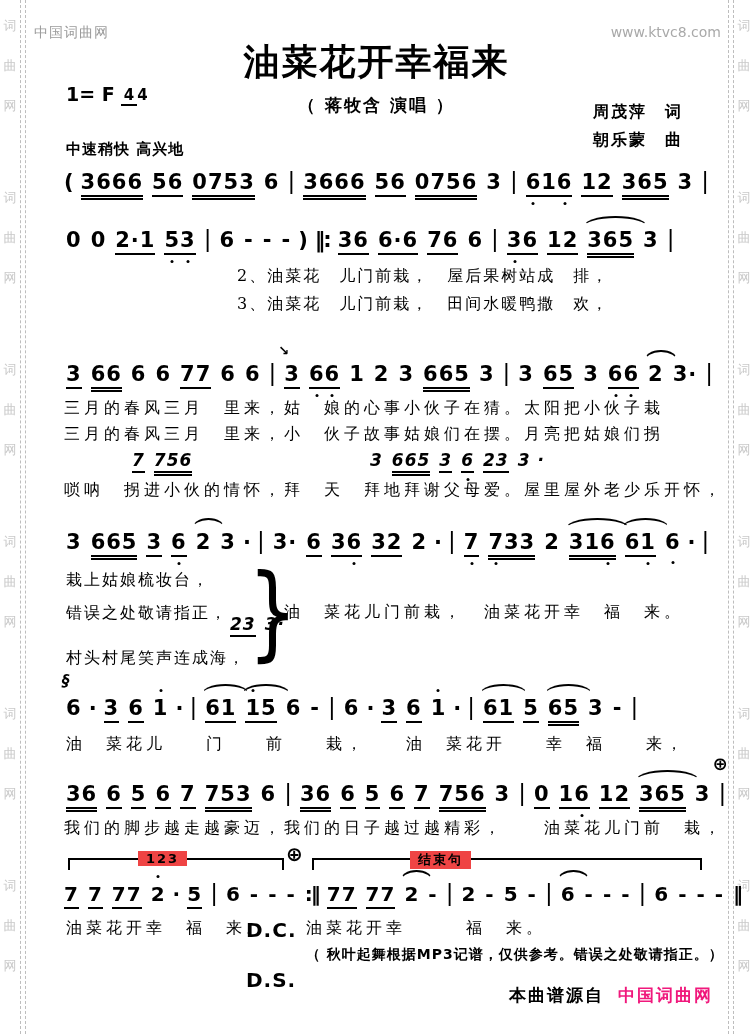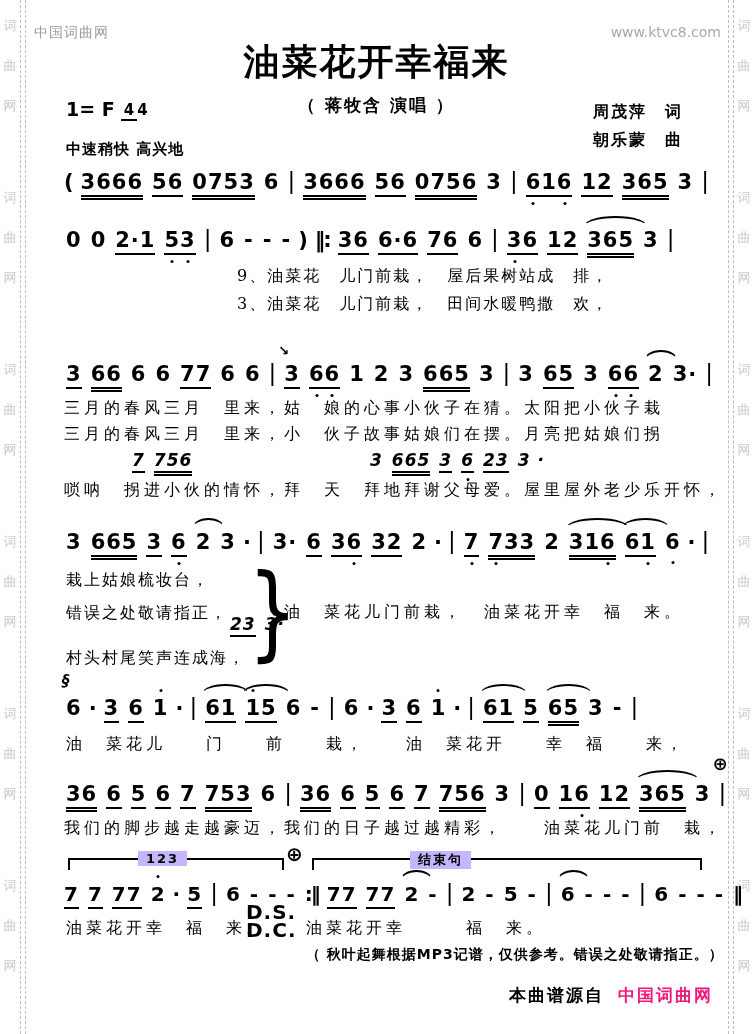--- a/index.html
+++ b/index.html
@@ -9,21 +9,21 @@
   .dashline{position:absolute;top:0;bottom:0;width:0;border-left:1px dashed #bdbdbd;}
   .rail{position:absolute;top:6px;width:16px;text-align:center;font-size:13px;color:#c9c9c9;
         font-family:"DejaVu Serif","Liberation Serif",serif;}
   .rail .grp{margin-bottom:52px;}
   .rail .grp div{line-height:40px;}
   
   .site{position:absolute;left:34px;top:24px;font-size:14px;color:#9b9b9b;letter-spacing:1px;}
   .url{position:absolute;right:32px;top:24px;font-size:14px;color:#a9a9a9;}
   .title{position:absolute;left:0;right:0;top:38px;text-align:center;font-size:36px;font-weight:bold;letter-spacing:2px;}
   .subtitle{position:absolute;left:0;right:0;top:94px;text-align:center;font-size:17px;font-weight:bold;letter-spacing:2px;}
-  .keysig{position:absolute;left:66px;top:98px;font-size:19px;font-weight:bold;}
+  .keysig{position:absolute;left:66px;top:83px;font-size:19px;font-weight:bold;}
   .frac{display:inline-block;vertical-align:middle;text-align:center;font-size:15px;line-height:1.05;margin-left:6px;}
   .frac .top{border-bottom:2px solid #000;padding:0 3px;}
   .tempo{position:absolute;left:66px;top:140px;font-size:15px;font-weight:bold;letter-spacing:1px;}
   .credit{position:absolute;left:593px;font-size:16px;font-weight:bold;letter-spacing:2px;
           font-family:"DejaVu Serif","Liberation Serif",serif;}
   
   .nline{position:absolute;white-space:nowrap;font-weight:bold;font-size:21px;}
   .nline.small{font-size:17px;font-style:italic;}
   .tok{position:relative;display:inline-block;margin:0 5px 0 4px;letter-spacing:1px;vertical-align:baseline;}
   .tok.u1,.tok.u2{border-bottom:2px solid #000;padding-bottom:1px;}
@@ -41,21 +41,21 @@
   .tok .mark.coda{top:-27px;left:-6px;font-size:18px;}
   
   .ly{position:absolute;font-size:16px;letter-spacing:4px;white-space:nowrap;
       font-family:"DejaVu Serif","Liberation Serif",serif;}
   .ly.tight{letter-spacing:2px;}
   .verses div{line-height:28px;}
   .chorus-left div{white-space:nowrap;}
   .brace{position:absolute;font-size:104px;font-weight:normal;transform:scaleX(.75);transform-origin:left center;line-height:1;}
   
   .volta{position:absolute;height:10px;border-top:2px solid #000;border-left:2px solid #000;border-right:2px solid #000;}
-  .volta .vlabel{position:absolute;top:-9px;background:#c4b5fd;padding:0 8px;font-size:13px;font-weight:bold;letter-spacing:2px;}
+  .volta .vlabel{position:absolute;top:-9px;background:#ef4444;padding:0 8px;font-size:13px;font-weight:bold;letter-spacing:2px;}
   .codasym{position:absolute;font-size:20px;font-weight:bold;}
   .dcds{font-size:20px;font-weight:bold;letter-spacing:1px;font-family:"DejaVu Sans","Liberation Sans",sans-serif;}
   .note-text{position:absolute;font-size:14px;font-weight:bold;letter-spacing:1px;}
   .footer{position:absolute;right:40px;top:984px;font-size:17px;font-weight:bold;letter-spacing:2px;}
   .footer .brand{margin-left:14px;}
 </style>
 </head>
 <body>
 <div class="page">
 
@@ -137,21 +137,21 @@
     <span>1= F</span><span class="frac"><span class="top">4</span><span class="bot">4</span></span>
   </div>
   <div class="tempo">中速稍快 高兴地</div>
   <div class="credit" style="top:102px">周茂萍　词</div>
   <div class="credit" style="top:130px">朝乐蒙　曲</div>
 
   <div class="nline" style="left:62px;top:168px"><span class="tok sym">(</span><span class="tok u2">3666<i class="ul2"></i></span><span class="tok u1">56</span><span class="tok u2">0753<i class="ul2"></i></span><span class="tok">6</span><span class="tok bar">|</span><span class="tok u2">3666<i class="ul2"></i></span><span class="tok u1">56</span><span class="tok u2">0756<i class="ul2"></i></span><span class="tok">3</span><span class="tok bar">|</span><span class="tok u1">616<i class="lo" style="left: 16.6667%;"></i><i class="lo" style="left: 83.3333%;"></i></span><span class="tok u1">12</span><span class="tok u2">365<i class="ul2"></i></span><span class="tok">3</span><span class="tok bar">|</span></div>
   <div class="nline" style="left:62px;top:226px"><span class="tok">0</span><span class="tok">0</span><span class="tok u1">2·1</span><span class="tok u1">53<i class="lo" style="left: 25%;"></i><i class="lo" style="left: 75%;"></i></span><span class="tok bar">|</span><span class="tok">6</span><span class="tok">-</span><span class="tok">-</span><span class="tok">-</span><span class="tok sym">)</span><span class="tok rep">‖:</span><span class="tok u1">36</span><span class="tok u1">6·6</span><span class="tok u1">76</span><span class="tok">6</span><span class="tok bar">|</span><span class="tok u1">36<i class="lo" style="left: 25%;"></i></span><span class="tok u1">12</span><span class="tok u2">365<i class="ul2"></i><i class="tie"></i></span><span class="tok">3</span><span class="tok bar">|</span></div>
 
   <div class="verses ly tight" style="left:237px;top:262px">
-    <div>9、油菜花　儿门前栽，　屋后果树站成　排，</div>
+    <div>2、油菜花　儿门前栽，　屋后果树站成　排，</div>
     <div>3、油菜花　儿门前栽，　田间水暖鸭撒　欢，</div>
   </div>
 
   <div class="nline" style="left:62px;top:360px"><span class="tok u1">3</span><span class="tok u2">66<i class="ul2"></i></span><span class="tok">6</span><span class="tok">6</span><span class="tok u1">77</span><span class="tok">6</span><span class="tok">6</span><span class="tok bar">|</span><span class="tok u1">3<i class="mark slide">↘</i></span><span class="tok u1">66<i class="lo" style="left: 25%;"></i><i class="lo" style="left: 75%;"></i></span><span class="tok">1</span><span class="tok">2</span><span class="tok">3</span><span class="tok u2">665<i class="ul2"></i></span><span class="tok">3</span><span class="tok bar">|</span><span class="tok">3</span><span class="tok u1">65</span><span class="tok">3</span><span class="tok u1">66<i class="lo" style="left: 25%;"></i><i class="lo" style="left: 75%;"></i></span><span class="tok">2<i class="tie"></i></span><span class="tok">3·</span><span class="tok bar">|</span></div>
   <div class="ly" style="left:64px;top:398px">三月的春风三月　里来，姑　娘的心事小伙子在猜。太阳把小伙子栽</div>
   <div class="ly" style="left:64px;top:424px">三月的春风三月　里来，小　伙子故事姑娘们在摆。月亮把姑娘们拐</div>
 
   <div class="nline small" style="left:128px;top:450px"><span class="tok u1">7</span><span class="tok u2">756<i class="ul2"></i></span></div>
   <div class="nline small" style="left:366px;top:450px"><span class="tok">3</span><span class="tok u2">665<i class="ul2"></i></span><span class="tok u1">3</span><span class="tok u1">6<i class="lo" style="left: 50%;"></i></span><span class="tok u1">23</span><span class="tok">3</span><span class="tok sym">·</span></div>
   <div class="ly" style="left:64px;top:480px">唢呐　拐进小伙的情怀，拜　天　拜地拜谢父母爱。屋里屋外老少乐开怀，</div>
@@ -178,20 +178,20 @@
   </div>
   <div class="codasym" style="left:286px;top:842px">⊕</div>
   <div class="volta" style="left:312px;top:858px;width:386px">
     <span class="vlabel" style="left:96px">结束句</span>
   </div>
 
   <div class="nline" style="left:60px;top:880px;font-size:20px"><span class="tok u1">7</span><span class="tok u1">7</span><span class="tok u1">77</span><span class="tok">2<i class="hi" style="left: 50%;"></i></span><span class="tok sym">·</span><span class="tok u1">5</span><span class="tok bar">|</span><span class="tok">6</span><span class="tok">-</span><span class="tok">-</span><span class="tok">-</span><span class="tok rep">:‖</span><span class="tok u1">77</span><span class="tok u1">77</span><span class="tok">2<i class="tie"></i></span><span class="tok">-</span><span class="tok bar">|</span><span class="tok">2</span><span class="tok">-</span><span class="tok">5</span><span class="tok">-</span><span class="tok bar">|</span><span class="tok">6<i class="tie"></i></span><span class="tok">-</span><span class="tok">-</span><span class="tok">-</span><span class="tok bar">|</span><span class="tok">6</span><span class="tok">-</span><span class="tok">-</span><span class="tok">-</span><span class="tok rep">‖</span></div>
   <div class="ly" style="left:66px;top:918px">油菜花开幸　福　来。</div>
   <div class="dcds" style="position:absolute;left:246px;top:918px">D.C.</div>
   <div class="ly" style="left:306px;top:918px">油菜花开幸　　　福　来。</div>
-  <div class="dcds" style="position:absolute;left:246px;top:900px">D.S.</div>
+  <div class="dcds" style="position:absolute;left:246px;top:968px">D.S.</div>
   <div class="note-text" style="left:306px;top:946px">（ 秋叶起舞根据MP3记谱，仅供参考。错误之处敬请指正。）</div>
 
   <div class="footer">
     <span>本曲谱源自</span><span class="brand" style="color: rgb(240, 24, 124);">中国词曲网</span>
   </div>
 
 </div>
 
 </body></html>

